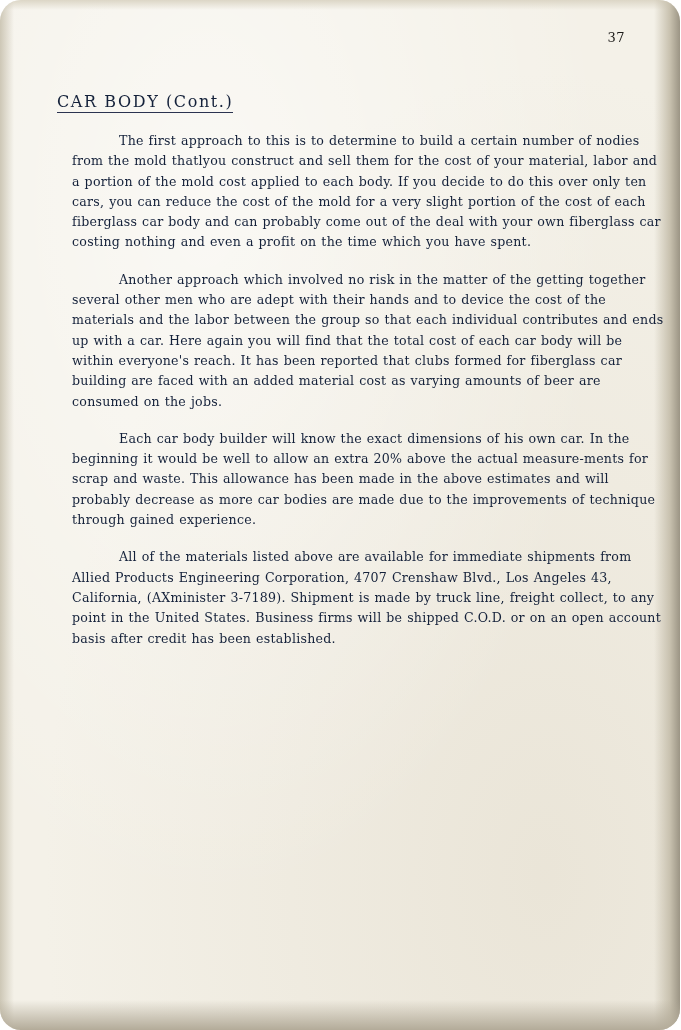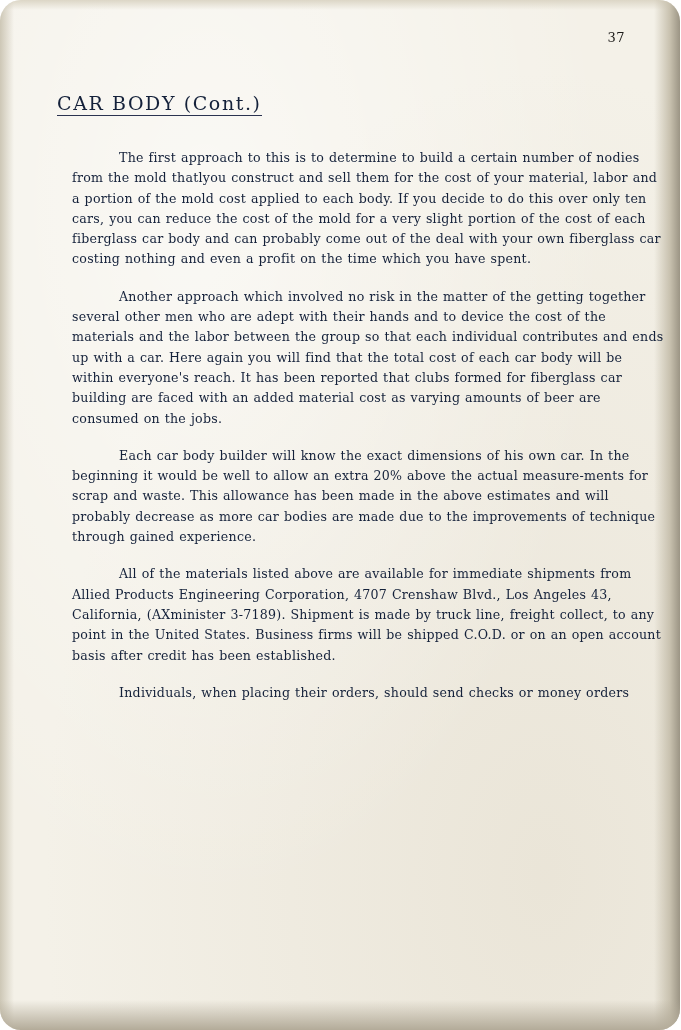--- a/index.html
+++ b/index.html
@@ -65,27 +65,27 @@
   }
 
   .content {
     position: absolute;
     left: 57px;
     top: 92px;
     width: 610px;
   }
 
   .section-heading {
-    font-size: 19px;
+    font-size: 16px;
     color: #14213a;
     letter-spacing: 1.6px;
     display: inline-block;
     border-bottom: 1px solid #2b3350;
     padding-bottom: 1px;
-    margin-bottom: 32px;
+    margin-bottom: 18px;
   }
 
   p.body-par {
     font-size: 12.6px;
     line-height: 20.3px;
     color: #14213a;
     margin: 0 0 17px 15px;
     text-indent: 47px;
     letter-spacing: 0.25px;
     word-spacing: 0.6px;
@@ -117,16 +117,15 @@
     <div class="section-heading">CAR BODY (Cont.)</div>
 
     <p class="body-par">The first approach to this is to determine to build a certain number of nodies from the mold thatlyou construct and sell them for the cost of your material, labor and a portion of the mold cost applied to each body.  If you decide to do this over only ten cars, you can reduce the cost of the mold for a very slight portion of the cost of each fiberglass car body and can probably come out of the deal with your own fiberglass car costing nothing and even a profit on the time which you have spent.</p>
 
     <p class="body-par">Another approach which involved no risk in the matter of the getting together several other men who are adept with their hands and to device the cost of the materials and the labor between the group so that each individual contributes and ends up with a car. Here again you will find that the total cost of each car body will be within everyone's reach. It has been reported that clubs formed for fiberglass car building are faced with an added material cost as varying amounts of beer are consumed on the jobs.</p>
 
     <p class="body-par">Each car body builder will know the exact dimensions of his own car. In the beginning it would be well to allow an extra 20% above the actual measure-ments for scrap and waste. This allowance has been made in the above estimates and will probably decrease as more car bodies are made due to the improvements of technique through gained experience.</p>
 
     <p class="body-par">All of the materials listed above are available for immediate shipments from Allied Products Engineering Corporation, 4707 Crenshaw Blvd., Los Angeles 43, California, (AXminister 3-7189). Shipment is made by truck line, freight collect, to any point in the United States. Business firms will be shipped C.O.D. or on an open account basis after credit has been established.</p>
 
-    <p class="body-par last">Individuals, when placing their orders, should send checks or money orders</p>
 
   </div>
 </div>
 
 </body></html>

